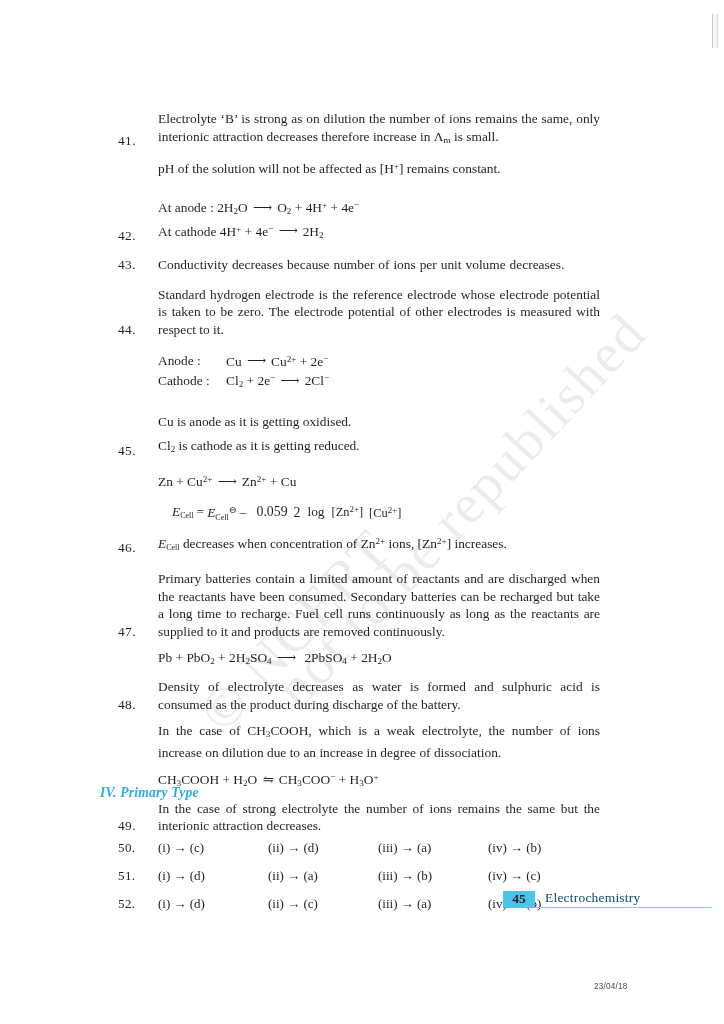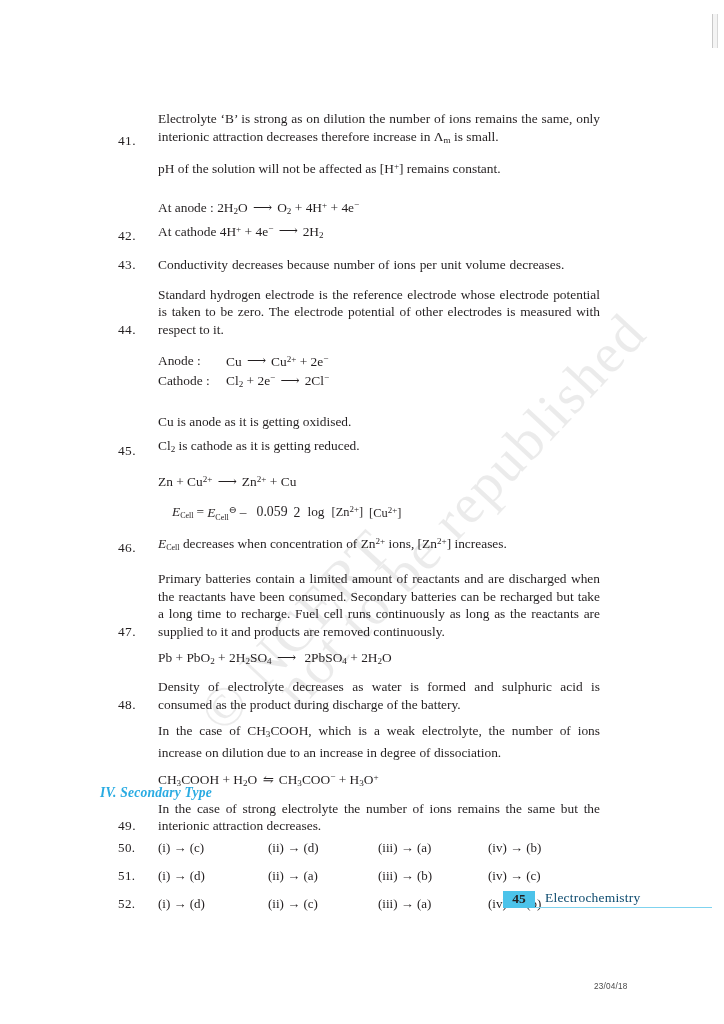--- a/index.html
+++ b/index.html
@@ -353,21 +353,21 @@
         <div class="num">49.</div>
         <div class="body-col">
           <p class="para">In the case of CH<sub>3</sub>COOH, which is a weak electrolyte, the number of ions increase on dilution due to an increase in degree of dissociation.</p>
           <p class="sub gap-top-sm">CH<sub>3</sub>COOH + H<sub>2</sub>O <span class="arrow">⇋</span> CH<sub>3</sub>COO<sup>−</sup> + H<sub>3</sub>O<sup>+</sup></p>
           <p class="para gap-top-sm">In the case of strong electrolyte the number of ions remains the same but the interionic attraction decreases.</p>
         </div>
       </div>
 
     </div>
 
-    <div class="sec-head" style="color: rgb(41, 171, 226);">IV. Secondary Type</div>
+    <div class="sec-head" style="color: rgb(41, 171, 226);">IV. Primary Type</div>
 
     <div class="match-wrap">
       <div class="match-row">
         <div class="mnum">50.</div>
         <div class="mcell">(i) → (c)</div>
         <div class="mcell">(ii) → (d)</div>
         <div class="mcell">(iii) → (a)</div>
         <div class="mcell">(iv) → (b)</div>
       </div>
       <div class="match-row">

